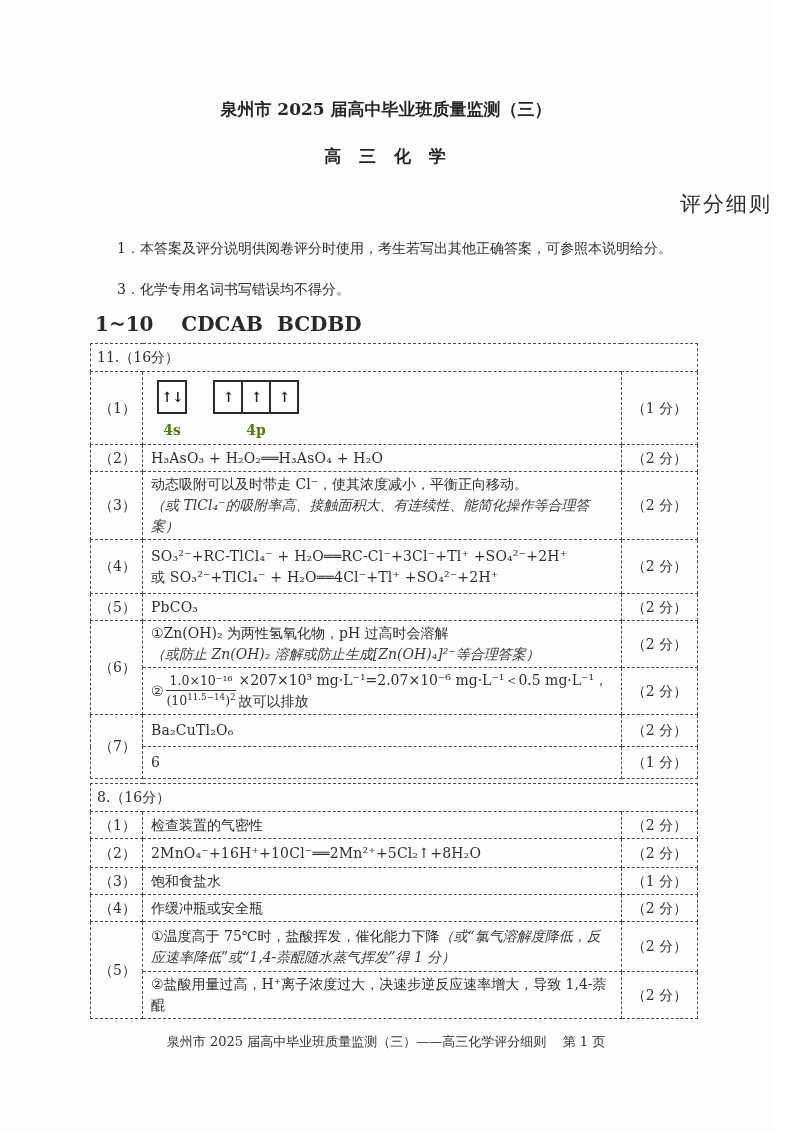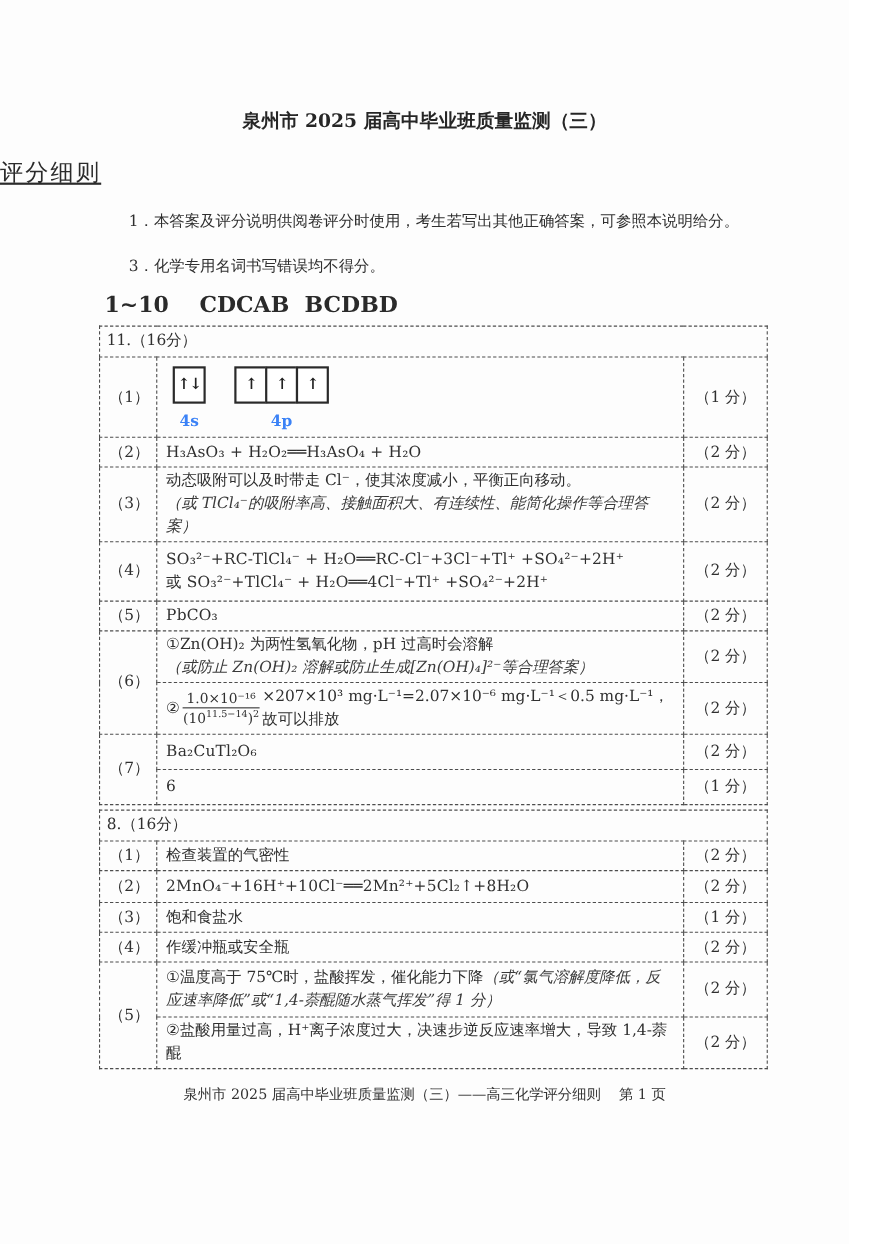--- a/index.html
+++ b/index.html
@@ -23,24 +23,23 @@
     white-space:pre-wrap;
   }
   .title2{
     margin:24px 0 0 0;
     text-align:center;
     font-size:17px;font-weight:bold;color:#262626;
     white-space:pre-wrap;letter-spacing:2px;
   }
   .title3{
     margin:22px 0 0 0;
-    text-align:left;
+    text-align:right;
     font-size:21px;font-weight:500;color:#2b2b2b;
     letter-spacing:2px;
-    text-decoration:underline;
   }
   .notes{
     margin:18px 0 0 95px;
     width:618px;
     font-size:14px;line-height:1.8;color:#2f2f2f;
   }
   .notes-heading{font-weight:bold;font-size:14.5px;}
   .note-item{
     padding-left:46px;text-indent:-24px;
     margin-top:16px;
@@ -86,21 +85,21 @@
     width:26px;height:30px;
     border:2px solid #2a2a2a;
     display:flex;align-items:center;justify-content:center;
     font-size:14px;font-weight:bold;color:#222;
     background:#fff;
     letter-spacing:-1px;
   }
   .p-row .obox + .obox{margin-left:-2px;}
   .orb-label{
     margin-top:6px;
-    font-size:14px;font-weight:bold;color:#3b82f6;
+    font-size:14px;font-weight:bold;color:#4d7c0f;
   }
   
   .frac-line{display:flex;align-items:center;flex-wrap:nowrap;}
   .frac{
     display:inline-flex;flex-direction:column;align-items:center;
     margin:0 2px;line-height:1.15;font-size:12.5px;text-align:center;
   }
   .frac .num{border-bottom:1px solid #333;padding:0 4px 1px 4px;}
   .frac .den{padding-top:1px;}
   sup{font-size:70%;}
@@ -110,20 +109,21 @@
     font-size:13px;color:#333;
     white-space:pre-wrap;
   }
 </style>
 </head>
 <body>
 
 <div class="page">
 
   <div class="title1">泉州市 2025 届高中毕业班质量监测（三）</div>
+  <div class="title2">高  三  化  学</div>
   <div class="title3">评分细则</div>
 
   <div class="notes">
     <div class="note-item"><span>1．</span><span>本答案及评分说明供阅卷评分时使用，考生若写出其他正确答案，可参照本说明给分。</span></div>
     <div class="note-item"><span>3．</span><span>化学专用名词书写错误均不得分。</span></div>
   </div>
 
   <div class="choice-line">1~10    CDCAB  BCDBD</div>
 
   <table class="ans-table">

